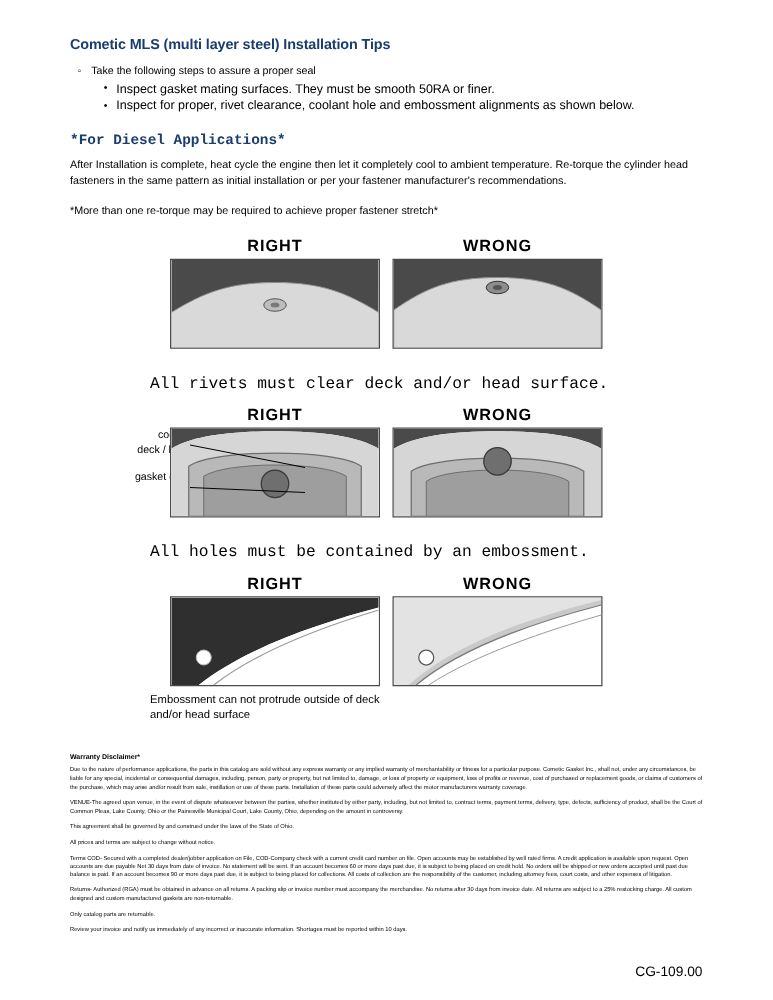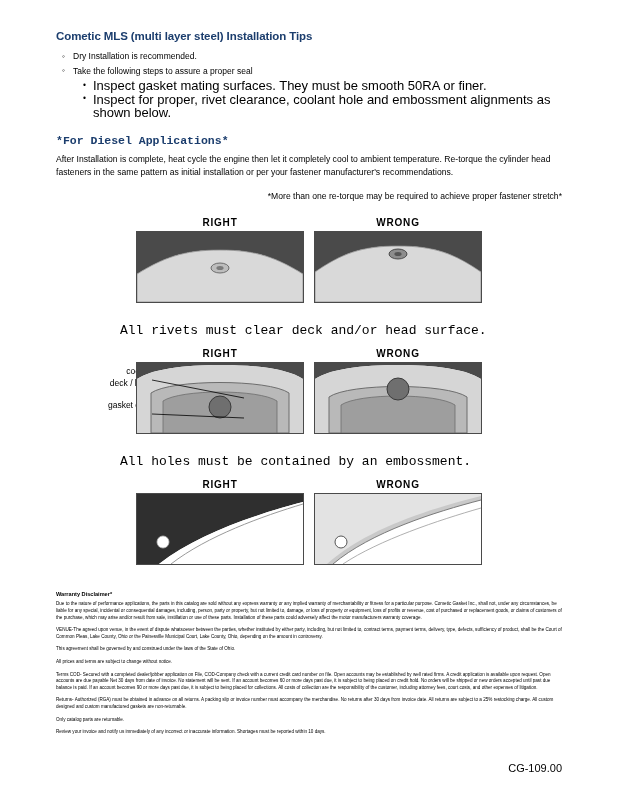--- a/index.html
+++ b/index.html
@@ -51,21 +51,21 @@
     left: 0;
     top: -0.5px;
     font-size: 8.5px;
   }
   ul.lvl2 {
     list-style: none;
     margin: 1px 0 0 0;
     padding: 0 0 0 10px;
   }
   ul.lvl2 > li {
-    font-size: 13px;
+    font-size: 10px;
     line-height: 13.5px;
     position: relative;
     padding-left: 10px;
   }
   ul.lvl2 > li::before {
     content: "\2022";
     position: absolute;
     left: 0;
     top: -0.5px;
     font-size: 8.5px;
@@ -77,39 +77,39 @@
     font-weight: bold;
     color: #1b3d6d;
     margin: 14px 0 6px 0;
     font-family: Liberation Mono, monospace;
   }
   .para {
     font-size: 8.6px;
     line-height: 13.3px;
     margin: 0 0 11px 0;
   }
-  .para.last { margin-bottom: 0; text-align: right; }
+  .para.last { margin-bottom: 0; }
 
   
   .figures {
     margin-top: 14px;
     position: relative;
   }
   .figrow {
     display: flex;
     gap: 10px;
     justify-content: center;
     position: relative;
   }
   .figcol {
     width: 168px;
   }
   .figlabel {
     text-align: center;
-    font-size: 10px;
+    font-size: 13px;
     font-weight: bold;
     letter-spacing: 0.8px;
     margin-bottom: 3px;
   }
   .figbox {
     width: 168px;
     height: 72px;
     border: 1px solid #4a4a4a;
     overflow: hidden;
     position: relative;
@@ -164,35 +164,32 @@
   .warranty p {
     font-size: 4.6px;
     line-height: 6.6px;
     margin: 0 0 6px 0;
     text-align: left;
   }
 
   .footer-code {
     position: absolute;
     right: 56px;
-    bottom: 26px;
+    bottom: 16px;
     font-size: 11px;
   }
 </style>
 </head>
 <body>
 
 <div class="page">
 
   <h1 class="title">Cometic MLS (multi layer steel) Installation Tips</h1>
 
   <ul class="lvl1">
-    <li>
-      <span>Dry Installation is recommended.</span>
-    </li>
     <li>
       <span>Take the following steps to assure a proper seal</span>
       <ul class="lvl2">
         <li>
           <span>Inspect gasket mating surfaces.  They must be smooth 50RA or finer.</span>
         </li>
         <li>
           <span>Inspect for proper, rivet clearance, coolant hole and embossment alignments as shown below.</span>
         </li>
       </ul>
@@ -300,20 +297,24 @@
             <rect x="0" y="0" width="166" height="70" fill="#ffffff"></rect>
             <path d="M0,0 L166,0 L166,6 C120,18 56,38 18,70 L0,70 Z" fill="#c9c9c9"></path>
             <path d="M0,0 L166,0 L166,2 C118,14 52,34 12,70 L0,70 Z" fill="#e3e3e3"></path>
             <path d="M166,6 C120,18 56,38 18,70" fill="none" stroke="#7a7a7a" stroke-width="1"></path>
             <path d="M166,14 C124,26 64,46 28,70" fill="none" stroke="#9a9a9a" stroke-width="0.8"></path>
             <circle cx="26" cy="48" r="6" fill="#ffffff" stroke="#555" stroke-width="1"></circle>
           </svg>
         </div>
       </div>
     </div>
+    <div class="caption2">
+      <span>Embossment can not protrude outside of deck</span><br>
+      <span>and/or head surface</span>
+    </div>
   </div>
 
   <div class="warranty">
     <h4>Warranty Disclaimer*</h4>
     <p>Due to the nature of performance applications, the parts in this catalog are sold without any express warranty or any implied warranty of merchantability or fitness for a particular purpose.  Cometic Gasket Inc., shall not, under any circumstances, be liable for any special, incidental or consequential damages, including, person, party or property, but not limited to, damage, or loss of property or equipment, loss of profits or revenue, cost of purchased or replacement goods, or claims of customers of the purchase, which may arise and/or result from sale, instillation or use of these parts.  Installation of these parts could adversely affect the motor manufacturers warranty coverage.</p>
     <p>VENUE-The agreed upon venue, in the event of dispute whatsoever between the parties, whether instituted by either party, including, but not limited to, contract terms, payment terms, delivery, type, defects, sufficiency of product, shall be the Court of Common Pleas, Lake County, Ohio or the Painesville Municipal Court, Lake County, Ohio, depending on the amount in controversy.</p>
     <p>This agreement shall be governed by and construed under the laws of the State of Ohio.</p>
     <p>All prices and terms are subject to change without notice.</p>
     <p>Terms COD- Secured with a completed dealer/jobber application on File, COD-Company check with a current credit card number on file.  Open accounts may be established by well rated firms.  A credit application is available upon request.  Open accounts are due payable Net 30 days from date of invoice.  No statement will be sent.  If an account becomes 60 or more days past due, it is subject to being placed on credit hold.  No orders will be shipped or new orders accepted until past due balance is paid.  If an account becomes 90 or more days past due, it is subject to being placed for collections.  All costs of collection are the responsibility of the customer, including attorney fees, court costs, and other expenses of litigation.</p>
     <p>Returns- Authorized (RGA) must be obtained in advance on all returns.  A packing slip or invoice number must accompany the merchandise.  No returns after 30 days from invoice date.  All returns are subject to a 25% restocking charge.  All custom designed and custom manufactured gaskets are non-returnable.</p>

